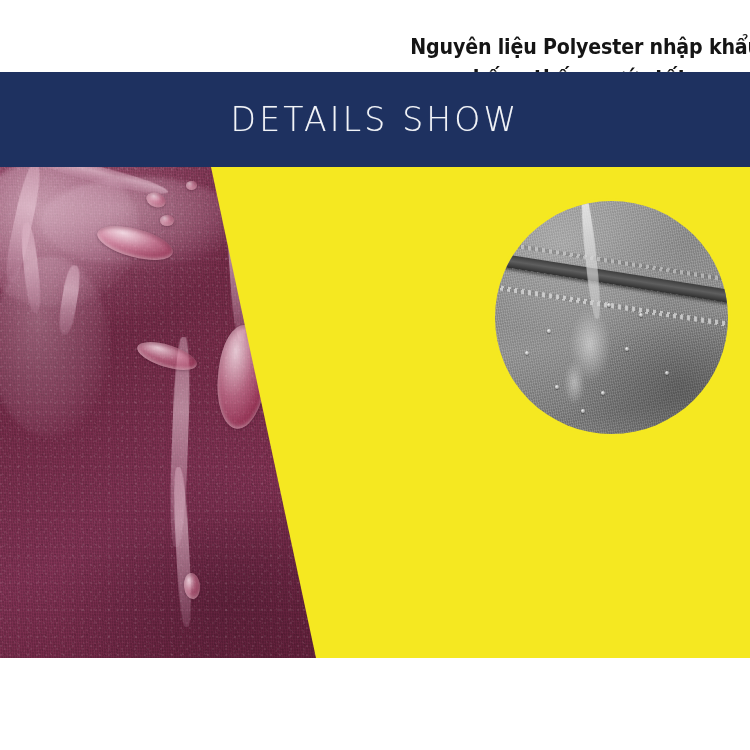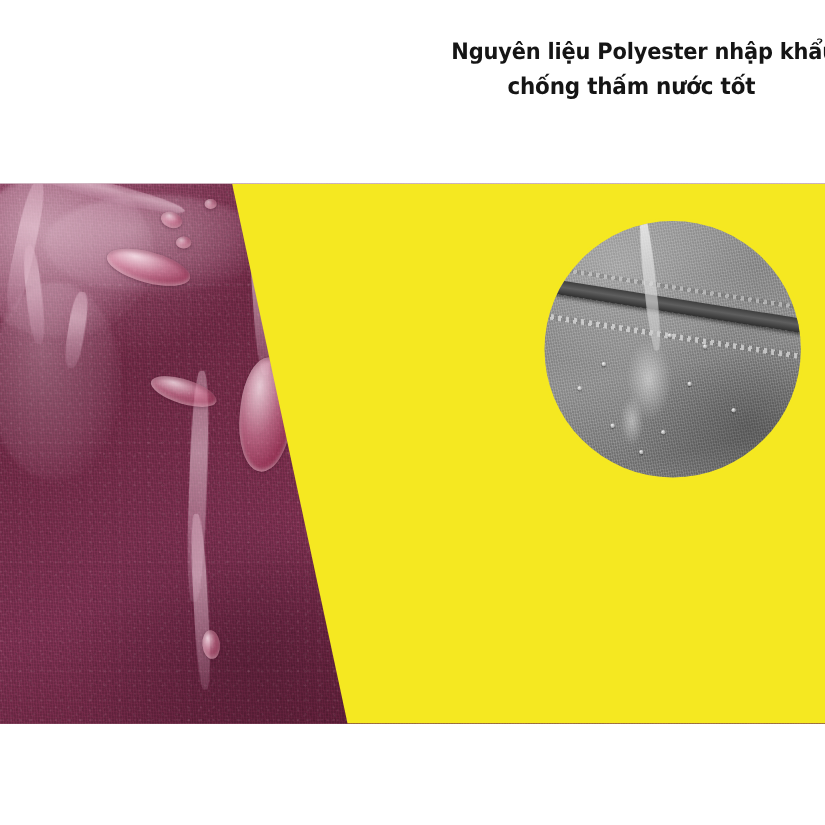--- a/index.html
+++ b/index.html
@@ -307,20 +307,23 @@
       <div class="bead" style="left:186px; top:14px; width:11px; height:9px;"></div>
       <div class="bead" style="left:390px; top:300px; width:13px; height:10px;"></div>
       <div class="bead" style="left:184px; top:406px; width:16px; height:26px; transform:rotate(-5deg);"></div>
       <div class="bead" style="left:336px; top:270px; width:18px; height:13px;"></div>
     </div>
 
     <div class="yellow-panel"></div>
 
   </div>
 
+  <div class="banner">
+    <span class="banner-title">DETAILS SHOW</span>
+  </div>
 
   <div class="headline">
     <span class="line line1">Nguyên liệu Polyester nhập khẩu</span>
     <span class="line line2">chống thấm nước tốt</span>
   </div>
 
   <div class="inset-circle">
     <div class="inset-fabric">
       <div class="inset-weave"></div>
       <div class="seam seam-a"></div>

